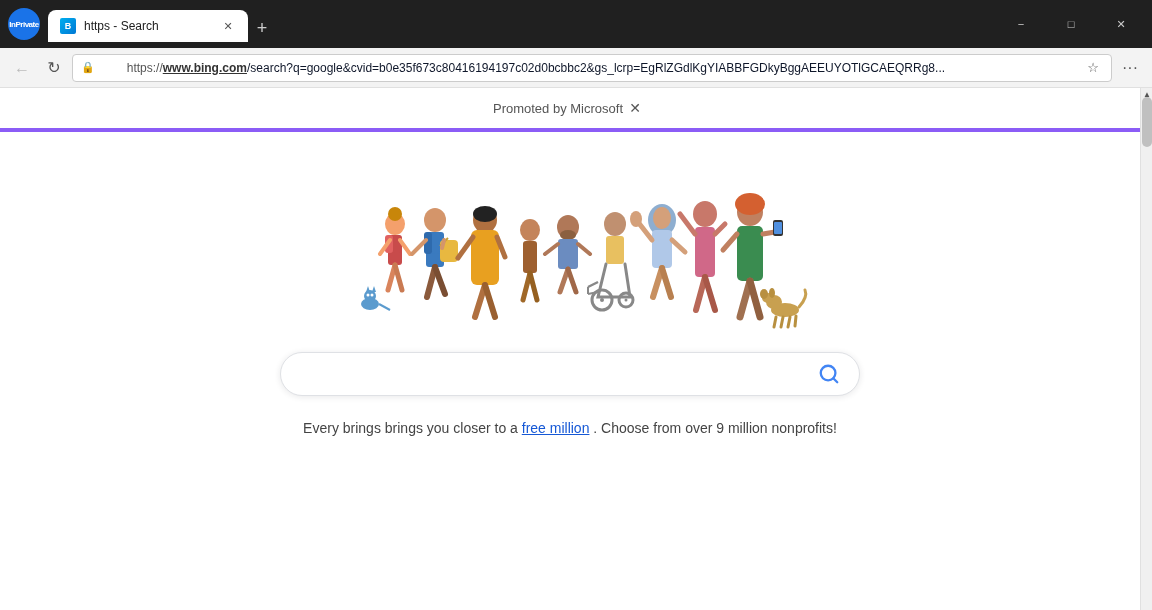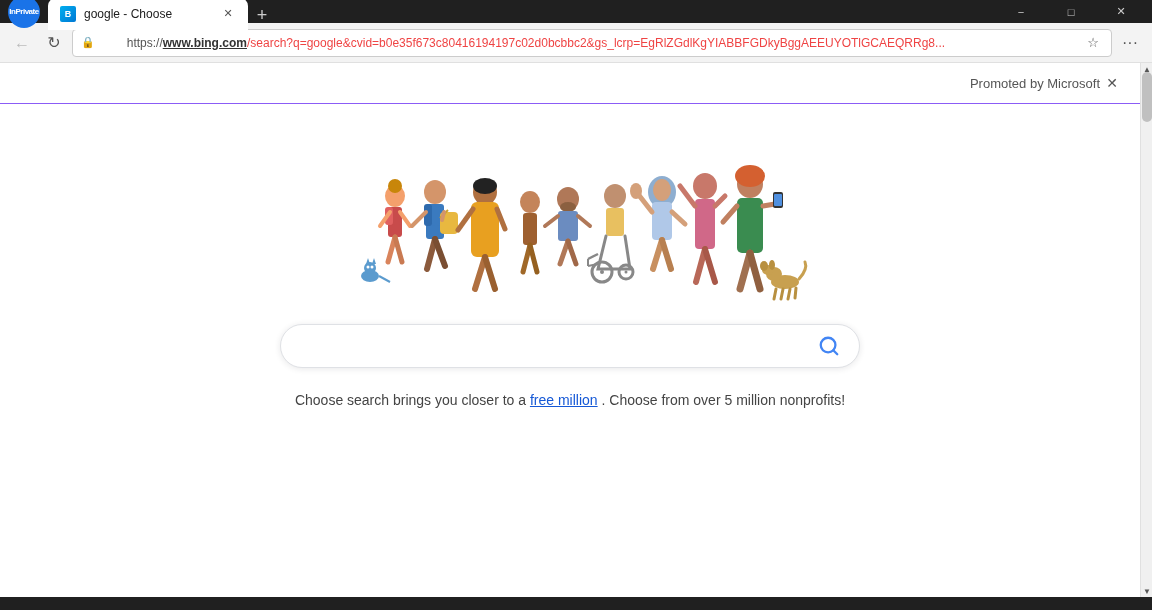--- a/index.html
+++ b/index.html
@@ -1,20 +1,20 @@
 <!DOCTYPE html>
 <html><head>
   <meta charset="utf-8">
   <style>
     * { margin: 0; padding: 0; box-sizing: border-box; }
     body { width: 1152px; height: 610px; overflow: hidden; font-family: 'Segoe UI', Arial, sans-serif; background: #202020; }
 
     
     .title-bar {
-      height: 23px;
+      height: 48px;
       background: #202020;
       display: flex;
       align-items: center;
       padding: 0 8px;
       gap: 8px;
     }
     .profile-btn {
       width: 32px; height: 32px;
       background: #1a73e8;
       border-radius: 50%;
@@ -177,22 +177,22 @@
     }
     .scrollbar-arrow.top { top: 0; }
     .scrollbar-arrow.bottom { bottom: 0; }
 
     
     .promoted-banner {
       width: 100%;
       padding: 8px 16px;
       display: flex;
       align-items: center;
-      justify-content: flex-end;
-      border-bottom: 1px solid #8b5cf6;
+      justify-content: center;
+      border-bottom: 4px solid #8b5cf6;
     }
     .promoted-text {
       font-size: 13px;
       color: #555;
     }
     .close-banner-btn {
       width: 24px; height: 24px;
       display: flex; align-items: center; justify-content: center;
       cursor: pointer;
       color: #555;
@@ -277,21 +277,21 @@
 
   <div class="profile-btn">
     <span style="font-size:8px;letter-spacing:-0.5px;">InPrivate</span>
   </div>
 
   <div class="tab-bar">
     <div class="tab">
       <div class="bing-favicon">
         <span>B</span>
       </div>
-      <span class="tab-title">google - Choose</span>
+      <span class="tab-title">https - Search</span>
       <div class="tab-close">
         <span>✕</span>
       </div>
     </div>
     <div class="new-tab-btn">
       <span>+</span>
     </div>
   </div>
 
   <div class="window-controls">
@@ -311,21 +311,21 @@
   <div class="nav-btn disabled">
     <span>←</span>
   </div>
   <div class="nav-btn">
     <span>↻</span>
   </div>
 
   <div class="address-bar-container">
     <span class="lock-icon">🔒</span>
     <div class="address-text">
-      <span style="color:#555;padding-left:26px;">https://</span><span class="domain">www.bing.com</span><span style="color:#ef4444;">/search?q=google&amp;cvid=b0e35f673c80416194197c02d0bcbbc2&amp;gs_lcrp=EgRlZGdlKgYIABBFGDkyBggAEEUYOTlGCAEQRRg8...</span>
+      <span style="color:#555;padding-left:26px;">https://</span><span class="domain">www.bing.com</span><span style="color:#0f172a;">/search?q=google&amp;cvid=b0e35f673c80416194197c02d0bcbbc2&amp;gs_lcrp=EgRlZGdlKgYIABBFGDkyBggAEEUYOTlGCAEQRRg8...</span>
     </div>
     <div class="fav-btn">
       <span>☆</span>
     </div>
   </div>
 
   <div class="extras-btn">
     <span>···</span>
   </div>
 </div>
@@ -466,23 +466,23 @@
       <input class="search-input" type="text" placeholder="" style="">
       <div class="search-icon-btn">
         <svg xmlns="http://www.w3.org/2000/svg" width="22" height="22" viewBox="0 0 24 24" fill="none" stroke="#4285f4" stroke-width="2.5" stroke-linecap="round" stroke-linejoin="round">
           <circle cx="11" cy="11" r="8"></circle>
           <line x1="21" y1="21" x2="16.65" y2="16.65"></line>
         </svg>
       </div>
     </div>
 
     <div class="donation-text">
-      <span>Choose search brings you closer to a </span>
+      <span>Every brings brings you closer to a </span>
       <span class="donation-link">free million</span>
-      <span>. Choose from over 5 million nonprofits!</span>
+      <span>. Choose from over 9 million nonprofits!</span>
     </div>
 
   </div>
 
   <div class="scrollbar-track">
     <div class="scrollbar-arrow top">▲</div>
     <div class="scrollbar-thumb"></div>
     <div class="scrollbar-arrow bottom" style="bottom:0; left:0; position:absolute;">▼</div>
   </div>
 </div>

